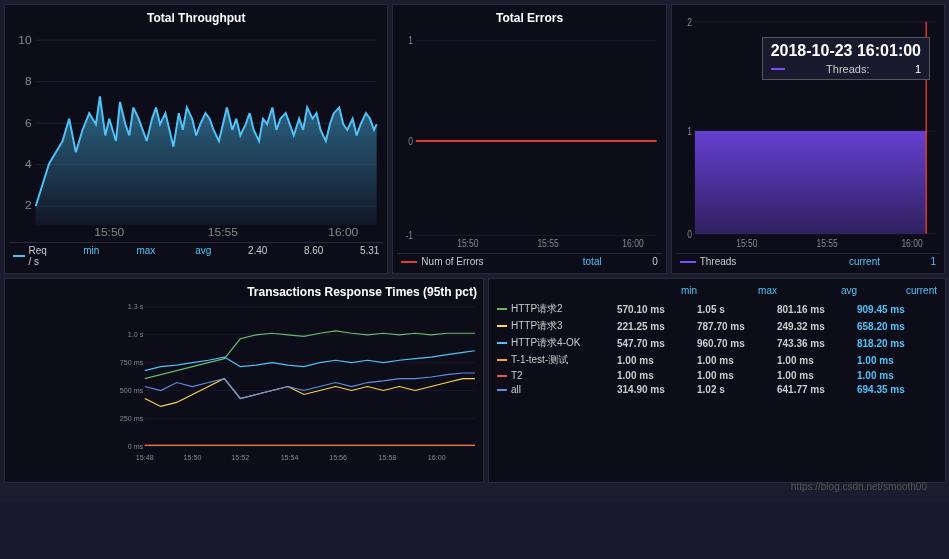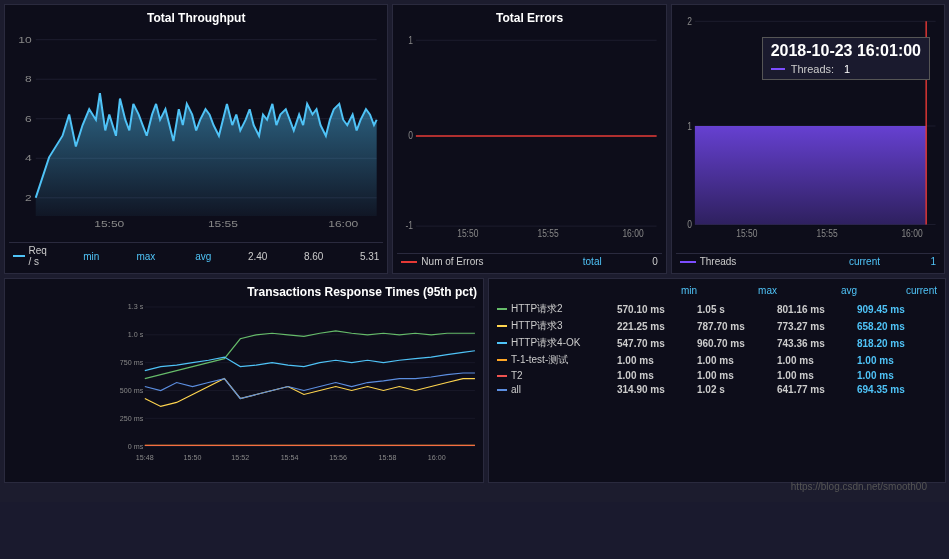--- a/index.html
+++ b/index.html
@@ -45,26 +45,25 @@
       padding: 2px;
     }
     .chart-area {
       flex: 1;
       position: relative;
       overflow: hidden;
     }
     .legend-row {
       display: flex;
       flex-direction: row;
-      align-items: center;
       padding: 2px 4px;
       gap: 8px;
       font-size: 10px;
       border-top: 1px solid #2a2a3e;
-      margin-top: 10px;
+      margin-top: 0;
     }
     .legend-item {
       display: flex;
       align-items: center;
       gap: 4px;
     }
     .legend-color-line {
       width: 16px;
       height: 2px;
       display: inline-block;
@@ -158,21 +157,22 @@
       padding: 4px 8px;
       font-size: 11px;
       color: #fff;
       top: 28px;
       right: 10px;
       z-index: 10;
     }
     .tooltip-row {
       display: flex;
       align-items: center;
-      gap: 6px;
+      gap: 22px;
+      justify-content: space-between;
     }
   </style>
 </head>
 <body>
 
 <div class="dashboard">
 
   <div class="top-row">
 
     <div class="chart-panel">
@@ -363,21 +363,21 @@
     <div class="blr-col">801.16 ms</div>
     <div class="blr-col current">909.45 ms</div>
   </div>
           <div class="bottom-legend-row">
     <div class="blr-name">
       <span class="dot" style="background:#ffd54f;"></span>
       <span>HTTP请求3</span>
     </div>
     <div class="blr-col">221.25 ms</div>
     <div class="blr-col">787.70 ms</div>
-    <div class="blr-col">773.27 ms</div>
+    <div class="blr-col">249.32 ms</div>
     <div class="blr-col current">658.20 ms</div>
   </div>
           <div class="bottom-legend-row">
     <div class="blr-name">
       <span class="dot" style="background:#4fc3f7;"></span>
       <span>HTTP请求4-OK</span>
     </div>
     <div class="blr-col">547.70 ms</div>
     <div class="blr-col">960.70 ms</div>
     <div class="blr-col">743.36 ms</div>

